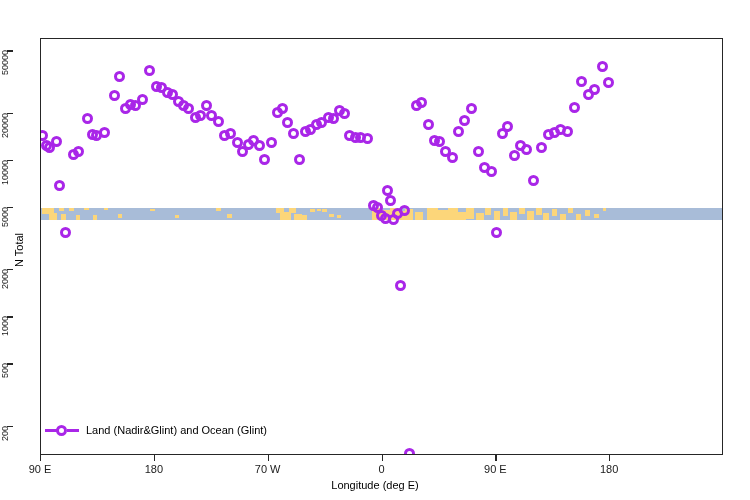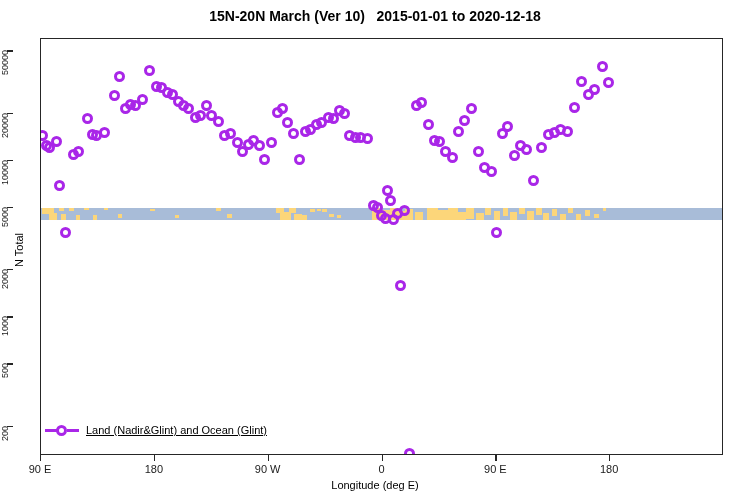--- a/index.html
+++ b/index.html
@@ -131,21 +131,20 @@
     color: #000000;
   }
   
   #legend {
     position: absolute;
     left: 45px;
     top: 424px;
     display: flex;
     align-items: center;
     gap: 7px;
-    text-decoration: underline;
   }
   #legend-marker {
     position: relative;
     width: 34px;
     height: 12px;
   }
   #legend-marker .lseg {
     position: absolute;
     top: 5px;
     height: 2.6px;
@@ -167,21 +166,20 @@
     font-size: 11px;
     color: #000000;
     white-space: nowrap;
   }
 </style>
 </head>
 <body>
 
 <div id="figure">
 
-  <div id="chart-title">15N-20N March (Ver 10)   2015-01-01 to 2020-12-18</div>
 
   <div id="y-axis-title">N Total</div>
   <div id="y-axis-ticks">
       <div class="ytick-mark" style="top: 425.717px;"></div>
       <div class="ytick-label" style="top: 425.717px;">200</div>
       <div class="ytick-mark" style="top: 363.432px;"></div>
       <div class="ytick-label" style="top: 363.432px;">500</div>
       <div class="ytick-mark" style="top: 316.315px;"></div>
       <div class="ytick-label" style="top: 316.315px;">1000</div>
       <div class="ytick-mark" style="top: 269.198px;"></div>
@@ -365,21 +363,21 @@
     </div>
     <div id="legend-label">Land (Nadir&amp;Glint) and Ocean (Glint)</div>
   </div>
 
 <div id="x-axis-ticks">
       <div class="xtick-mark" style="left: 40px;"></div>
       <div class="xtick-label" style="left: 40px;">90 E</div>
       <div class="xtick-mark" style="left: 153.833px;"></div>
       <div class="xtick-label" style="left: 153.833px;">180</div>
       <div class="xtick-mark" style="left: 267.667px;"></div>
-      <div class="xtick-label" style="left: 267.667px;">90 W</div>
+      <div class="xtick-label" style="left: 267.667px;">70 W</div>
       <div class="xtick-mark" style="left: 381.5px;"></div>
       <div class="xtick-label" style="left: 381.5px;">0</div>
       <div class="xtick-mark" style="left: 495.333px;"></div>
       <div class="xtick-label" style="left: 495.333px;">90 E</div>
       <div class="xtick-mark" style="left: 609.167px;"></div>
       <div class="xtick-label" style="left: 609.167px;">180</div>
     </div>
   </div>
 
 </body></html>

